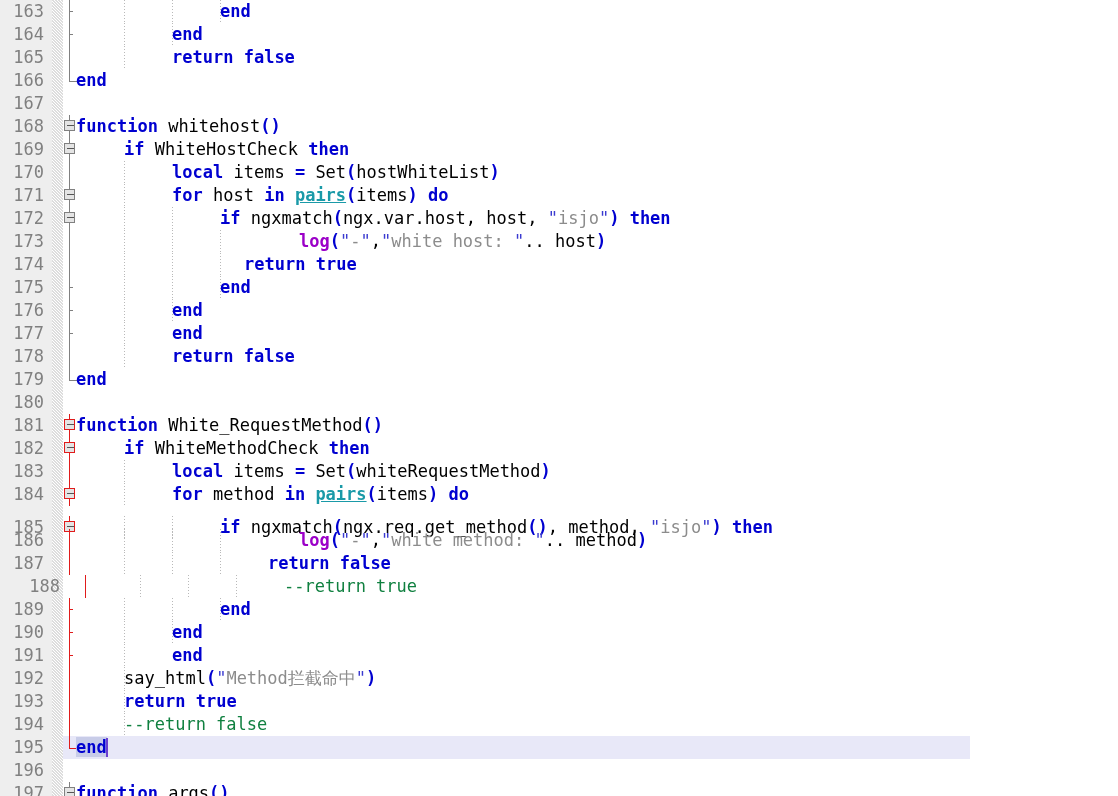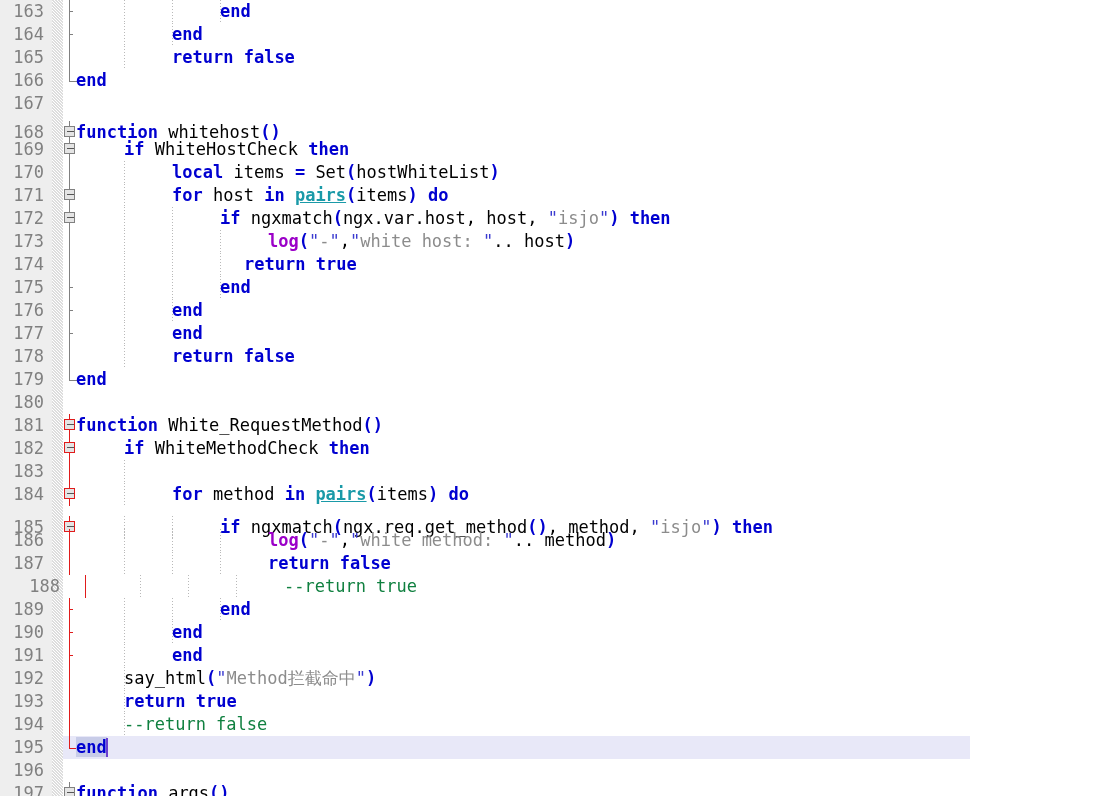--- a/index.html
+++ b/index.html
@@ -90,21 +90,21 @@
     position:absolute;left:76px;top:0;height:23px;
     font-family:"DejaVu Sans Mono","Liberation Mono",monospace;
     font-size:17px;line-height:23px;
     white-space:pre;
     color:#000000;
     letter-spacing:0;
   }
   .kw{color:#0000d0;font-weight:bold;}
   .punc{color:#0000d0;font-weight:bold;}
   .fn{color:#1a9aa8;font-weight:bold;text-decoration:underline;}
-  .call{color:#9b00c8;font-weight:bold;}
+  .call{color:#9b00c8;font-weight:bold;margin-left:31px;}
   .str{color:#8c8c8c;}
   .quote{color:#3a3ad0;}
   .cmt{color:#108040;}
   .id{color:#000000;}
   .sel{background:#c8cce8;}
   .caret{
     display:inline-block;width:0;height:19px;
     border-left:2px solid #6a3fd0;
     vertical-align:-4px;margin-left:-1px;
   }
@@ -151,21 +151,21 @@
         <div class="foldcol">
           <i class="fold-end"></i>
         </div>
         <div class="code" style="left:76px"><span class="kw">end</span></div>
       </div>
       <div class="row" style="top: 92px;">
         <div class="lineno">167</div>
         <div class="foldcol"></div>
         <div class="code" style="left:76px"></div>
       </div>
-      <div class="row" style="top: 121px;">
+      <div class="row" style="top: 115px;">
         <div class="lineno">168</div>
         <div class="foldcol">
           <i class="fold-line"></i>
           <i class="fold-box">
             <i class="minus"></i>
           </i>
         </div>
         <div class="code" style="left:76px"><span class="kw">function</span> <span class="id">whitehost</span><span class="punc">(</span><span class="punc">)</span></div>
       </div>
       <div class="row" style="top: 138px;">
@@ -298,20 +298,21 @@
           </i>
         </div>
         <div class="code" style="left:124px"><span class="kw">if</span> <span class="id">WhiteMethodCheck</span> <span class="kw">then</span></div>
       </div>
       <div class="row" style="top: 460px;">
         <div class="lineno">183</div>
         <div class="foldcol">
           <i class="fold-line red"></i>
         </div>
         <i class="guide" style="left:124px"></i>
+        <div class="code" style="left:172px"><span class="kw">local</span> <span class="id">items</span> <span class="punc">=</span> <span class="id">Set</span><span class="punc">(</span><span class="id">whiteRequestMethod</span><span class="punc">)</span></div>
       </div>
       <div class="row" style="top: 483px;">
         <div class="lineno">184</div>
         <div class="foldcol">
           <i class="fold-line red"></i>
           <i class="fold-box red">
             <i class="minus"></i>
           </i>
         </div>
         <i class="guide" style="left:124px"></i>

